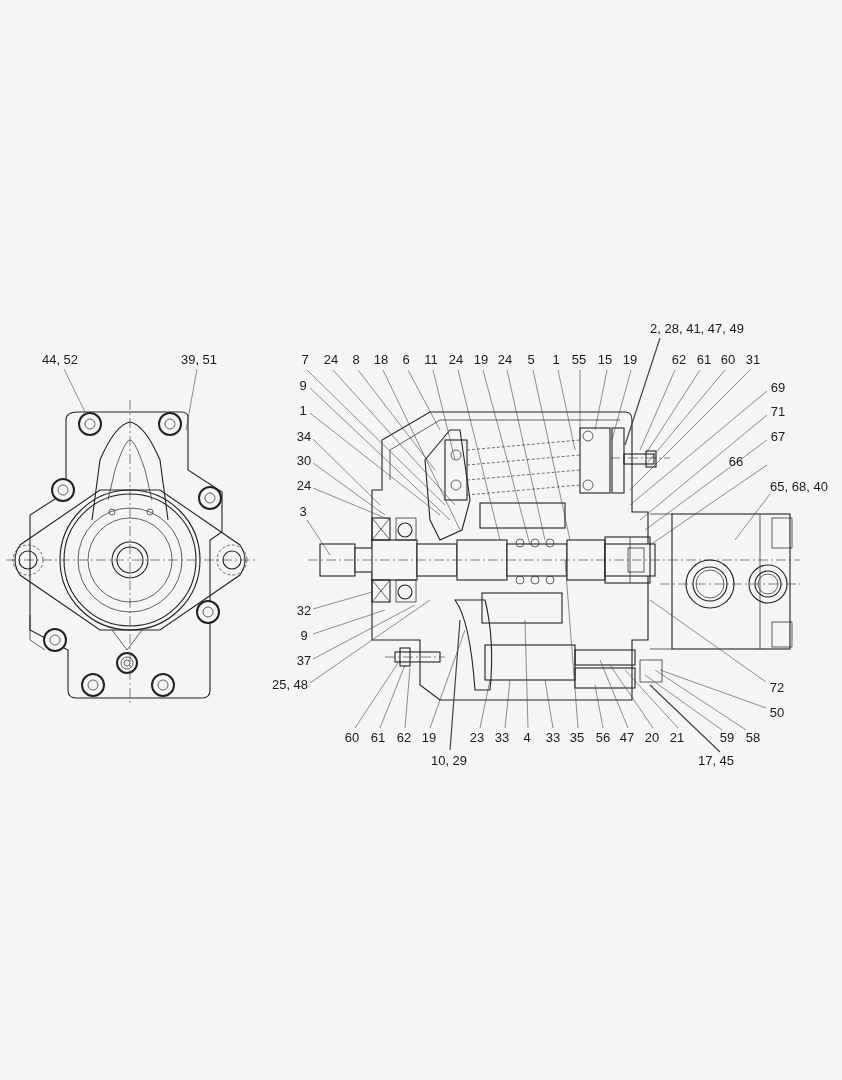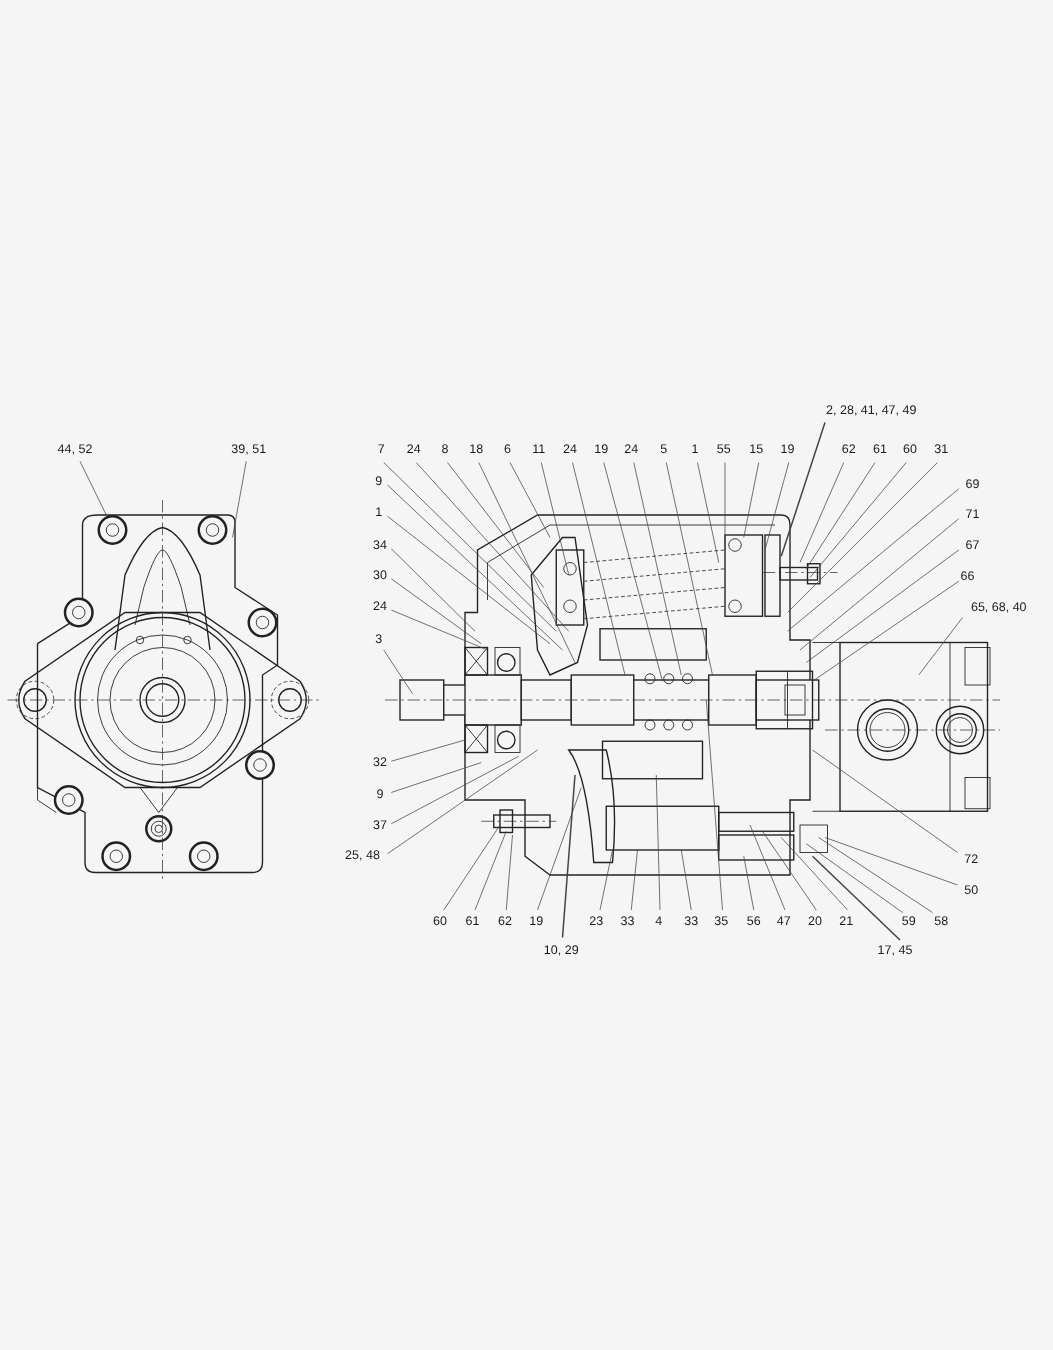--- a/index.html
+++ b/index.html
@@ -1,18 +1,18 @@
 <!DOCTYPE html>
 <html><head>
 <meta charset="utf-8">
 <style>
   html, body { margin:0; padding:0; background:#f5f5f5; }
   body { width:842px; height:1080px; position:relative; overflow:hidden; font-family:"Liberation Sans", sans-serif; }
   #drawing { position:absolute; left:0; top:0; width:842px; height:1080px; }
-  .lbl { position:absolute; font-size:10px; color:#1a1a1a; white-space:nowrap; line-height:14px; transform:translate(-50%,-50%); }
+  .lbl { position:absolute; font-size:13px; color:#1a1a1a; white-space:nowrap; line-height:14px; transform:translate(-50%,-50%); }
   svg .ln { stroke:#222; stroke-width:1.1; fill:none; }
   svg .th { stroke:#222; stroke-width:0.7; fill:none; }
   svg .ld { stroke:#444; stroke-width:0.6; fill:none; }
   svg .cl { stroke:#333; stroke-width:0.6; fill:none; stroke-dasharray:10 3 2 3; }
   svg .dh { stroke:#333; stroke-width:0.7; fill:none; stroke-dasharray:3 2; }
   svg .fl { fill:#f5f5f5; stroke:#222; stroke-width:1.1; }
   svg .bolt { fill:#f5f5f5; stroke:#222; stroke-width:2; }
 </style>
 </head>
 <body>
@@ -240,21 +240,21 @@
     <span class="lbl" style="left:679px;top:360px">62</span>
     <span class="lbl" style="left:704px;top:360px">61</span>
     <span class="lbl" style="left:728px;top:360px">60</span>
     <span class="lbl" style="left:753px;top:360px">31</span>
   </div>
 
   <div>
     <span class="lbl" style="left:778px;top:388px">69</span>
     <span class="lbl" style="left:778px;top:412px">71</span>
     <span class="lbl" style="left:778px;top:437px">67</span>
-    <span class="lbl" style="left:774px;top:462px">66</span>
+    <span class="lbl" style="left:736px;top:462px">66</span>
     <span class="lbl" style="left:799px;top:487px">65, 68, 40</span>
     <span class="lbl" style="left:777px;top:688px">72</span>
     <span class="lbl" style="left:777px;top:713px">50</span>
   </div>
 
   <div>
     <span class="lbl" style="left:303px;top:386px">9</span>
     <span class="lbl" style="left:303px;top:411px">1</span>
     <span class="lbl" style="left:304px;top:437px">34</span>
     <span class="lbl" style="left:304px;top:461px">30</span>

